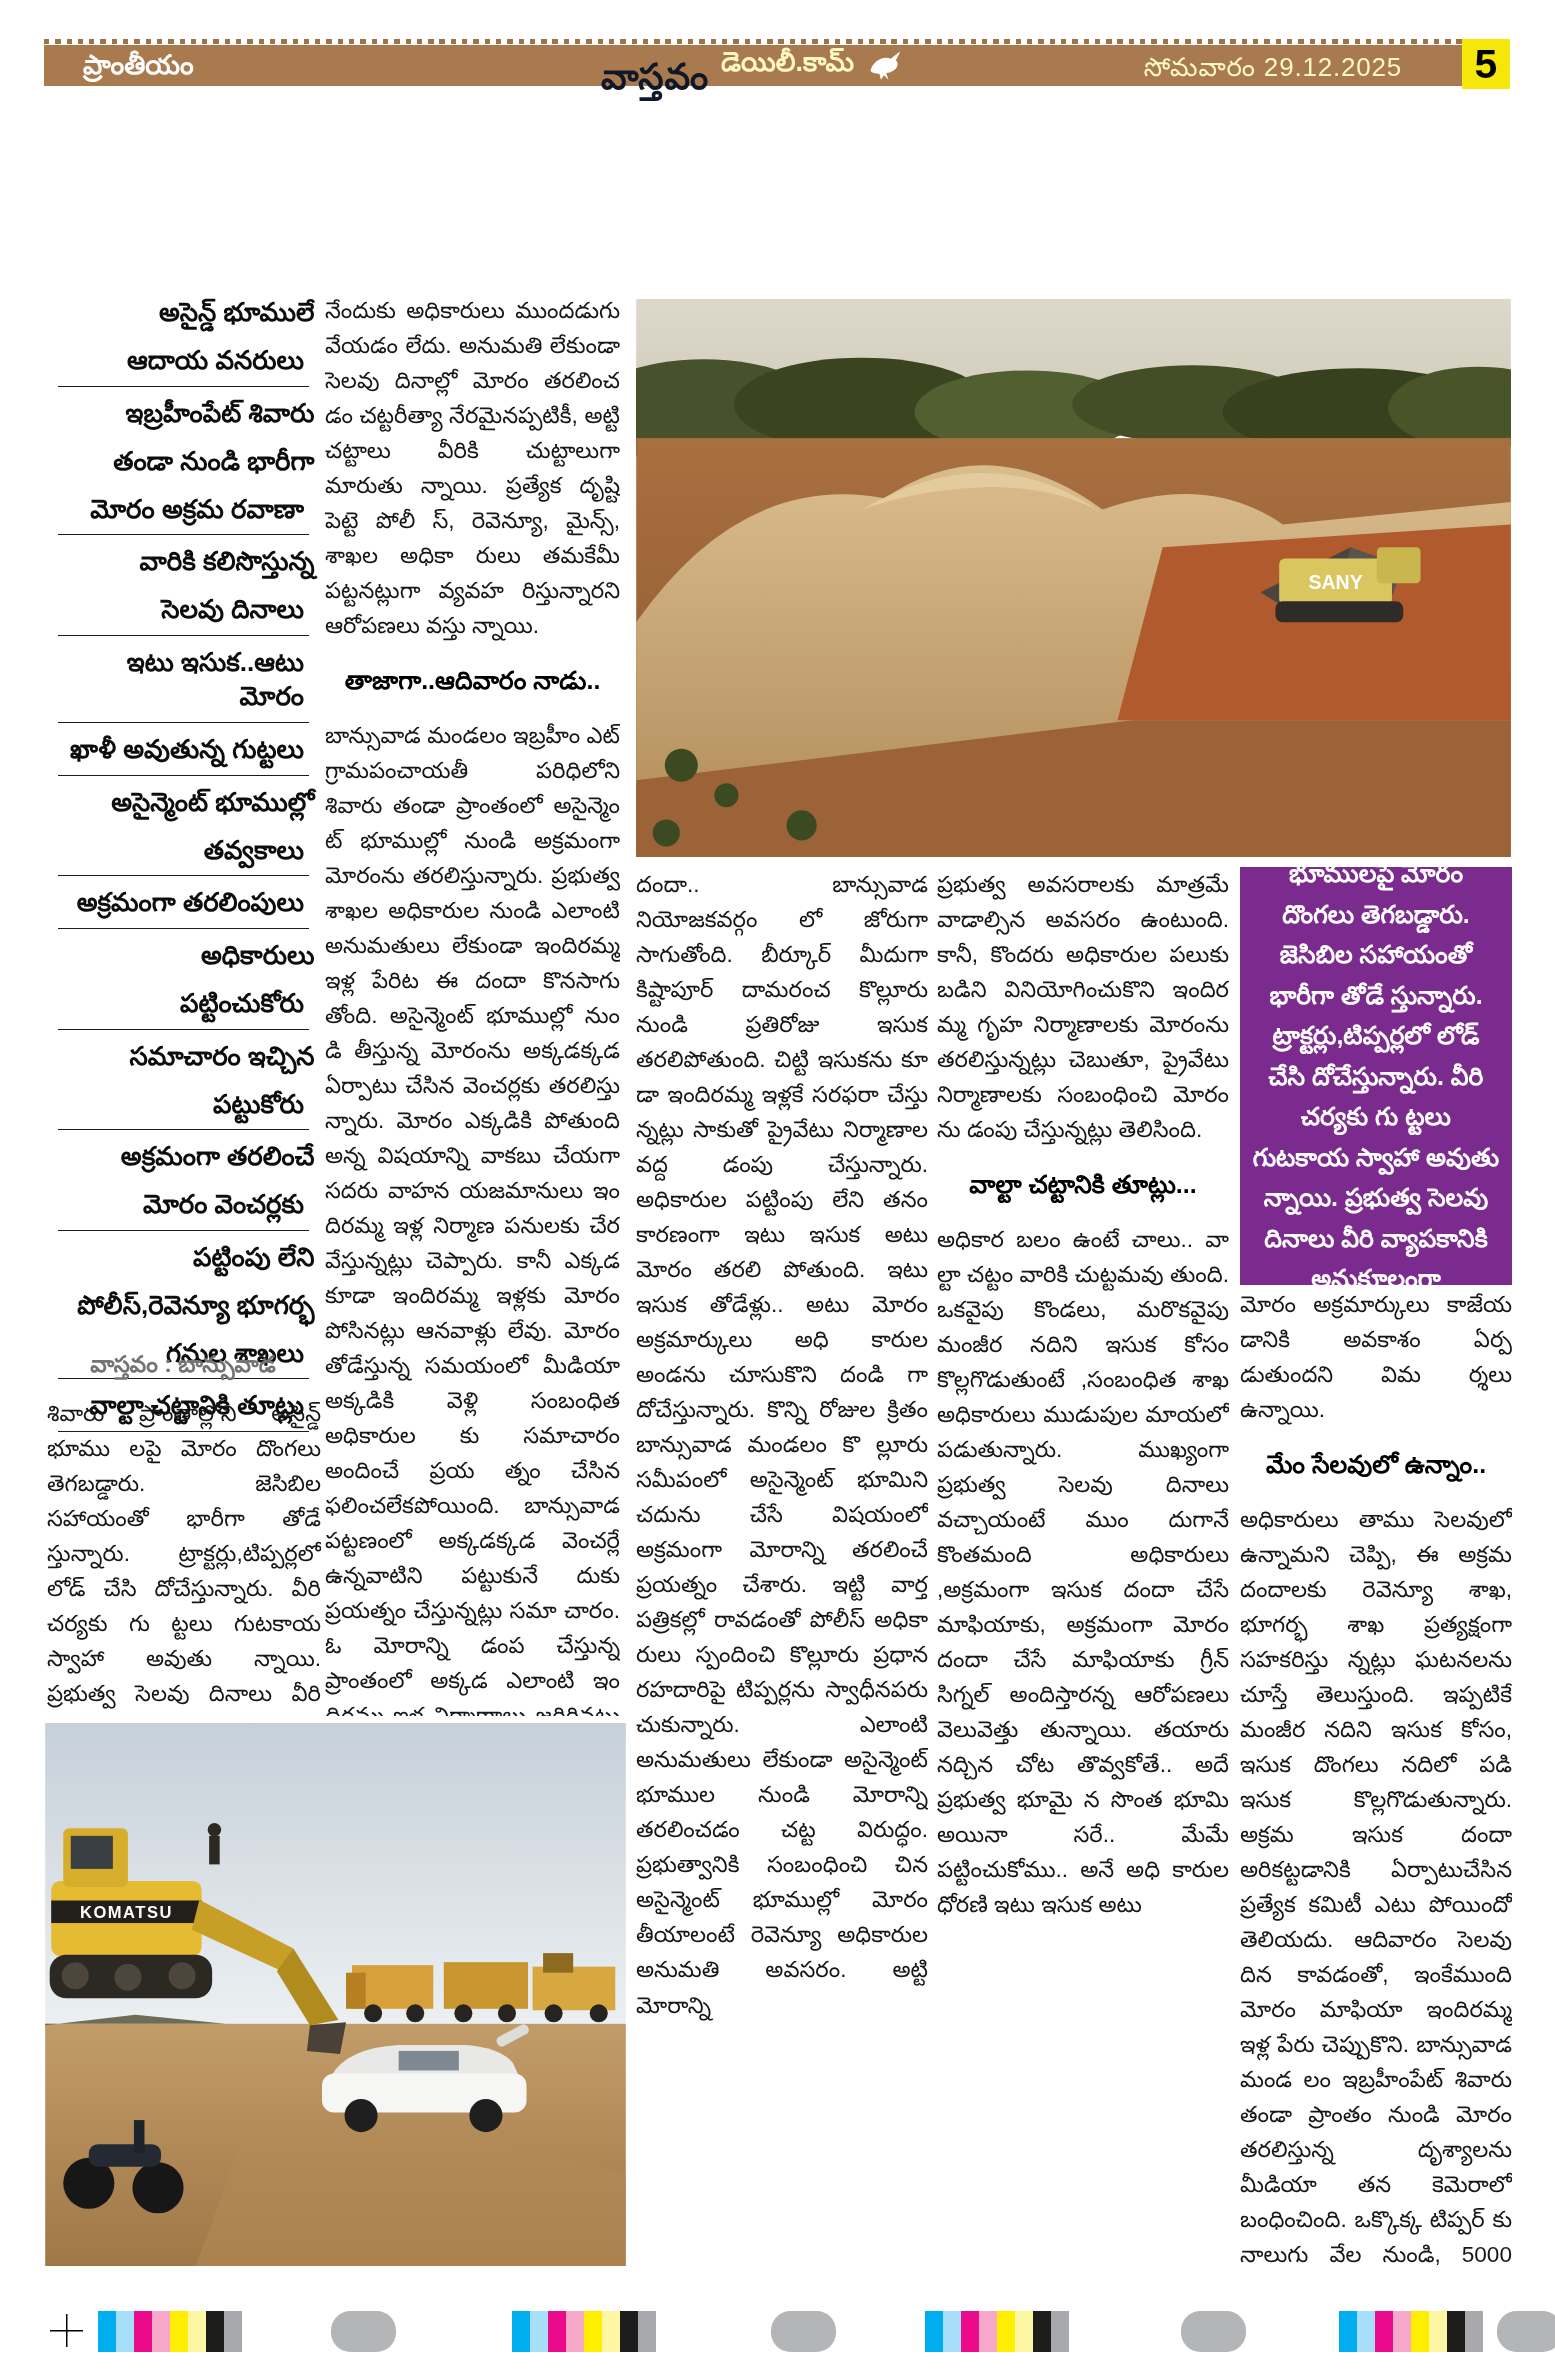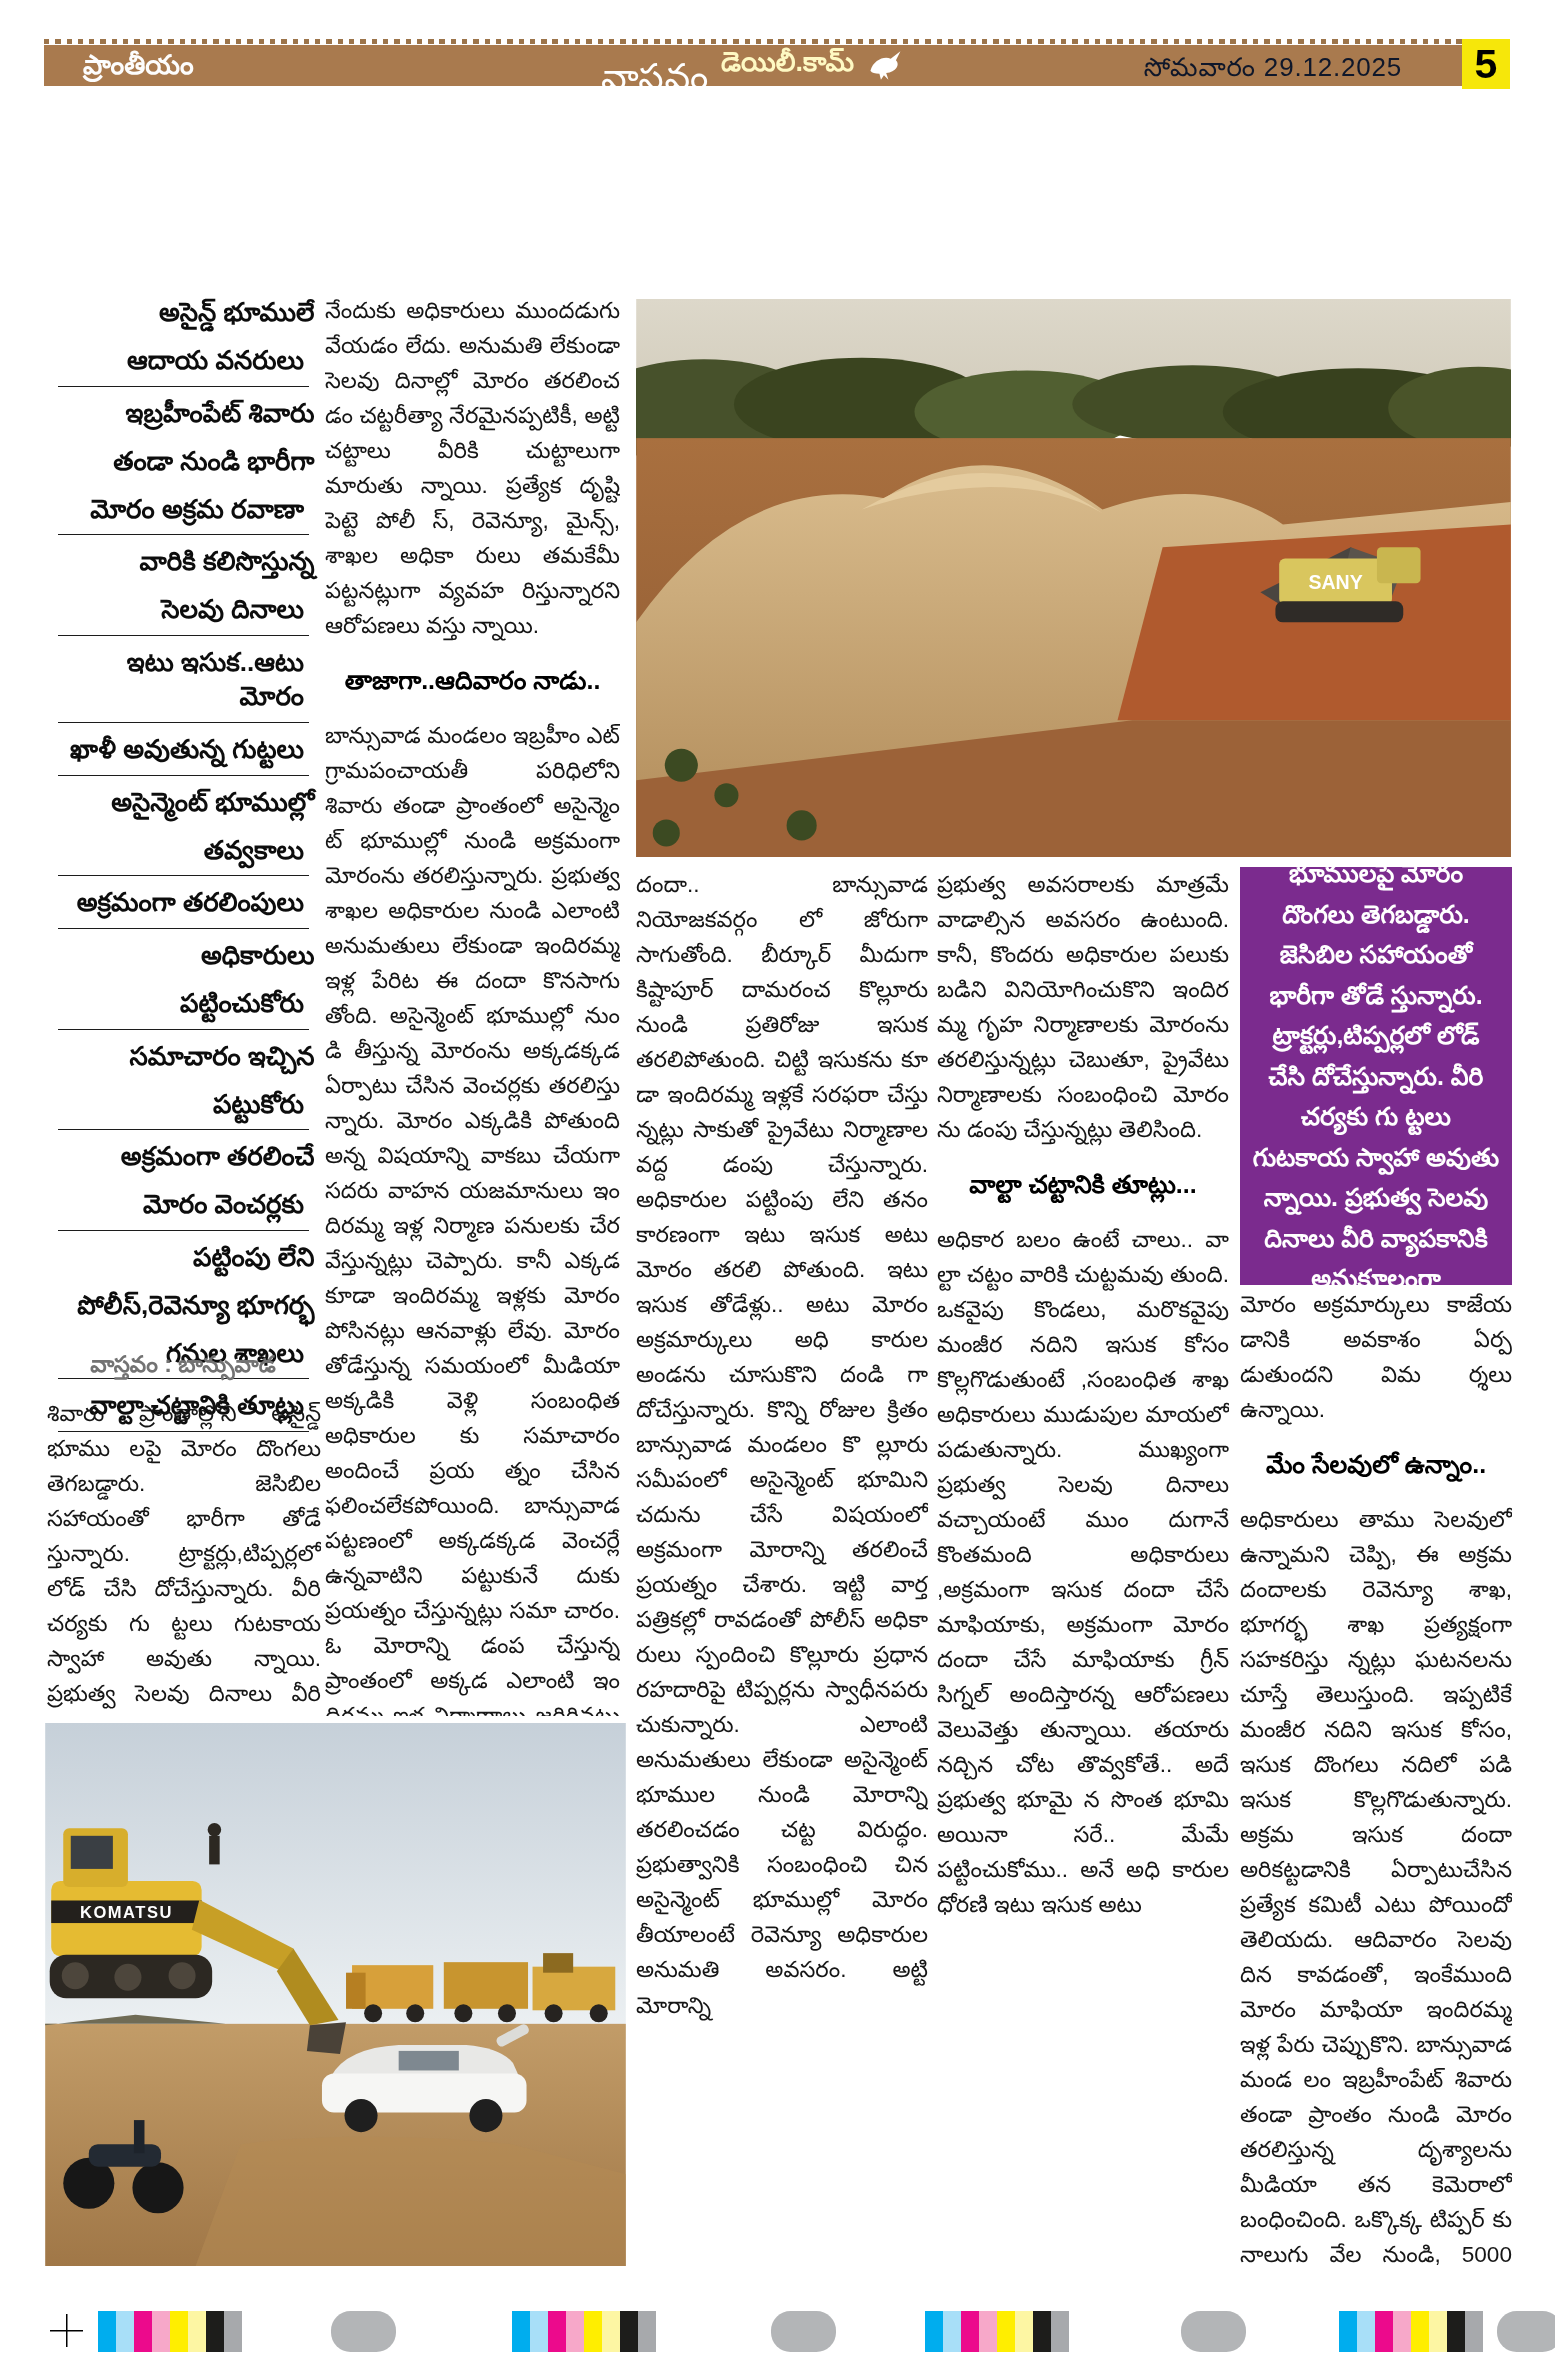--- a/index.html
+++ b/index.html
@@ -6,24 +6,24 @@
   .page{position:relative;width:1555px;height:2377px;background:#ffffff;
         font-family:"Liberation Sans",sans-serif;color:#1a1a1a;overflow:hidden;margin:0 auto;}
 
   
   .dotted-rule{position:absolute;left:44px;top:39px;width:1418px;height:4.5px;
     background-image:repeating-linear-gradient(90deg,#9c744a 0 5.3px,transparent 5.3px 11.3px);}
   .topbar{position:absolute;left:44px;top:45px;width:1418px;height:41px;background:#a97a4e;}
   .section-label{position:absolute;left:39px;top:4.5px;font-size:27px;font-weight:bold;color:#fdfdfd;}
   .brand{position:absolute;left:50%;top:0;transform:translateX(-50%);height:41px;
          display:flex;align-items:center;gap:12px;white-space:nowrap;}
-  .brand-main{color:#ffffff;font-size:36px;font-weight:400;letter-spacing:0.8px;margin-top:31px;}
+  .brand-main{color:#0f172a;font-size:36px;font-weight:700;letter-spacing:0.8px;margin-top:31px;}
   .brand-suffix{color:#fef9c3;font-size:27px;font-weight:bold;}
   .bird{width:39px;height:35px;}
-  .date-text{position:absolute;right:60px;top:6.8px;font-size:26px;color:#0f172a;letter-spacing:0.8px;}
+  .date-text{position:absolute;right:60px;top:6.8px;font-size:26px;color:#fef9c3;letter-spacing:0.8px;}
   .page-num{position:absolute;left:1462px;top:39px;width:48px;height:50px;background:#f6e70a;
     color:#000;font-size:41px;font-weight:bold;display:flex;align-items:center;justify-content:center;}
 
   
   .headline{position:absolute;left:45px;top:107px;width:1465px;text-align:center;
     font-size:87px;font-weight:800;color:#b11217;line-height:1.25;letter-spacing:-0.8px;}
 
   
   .deck{position:absolute;left:47px;top:290px;width:272px;text-align:right;
         font-weight:bold;font-size:26px;color:#0d0d0d;}

